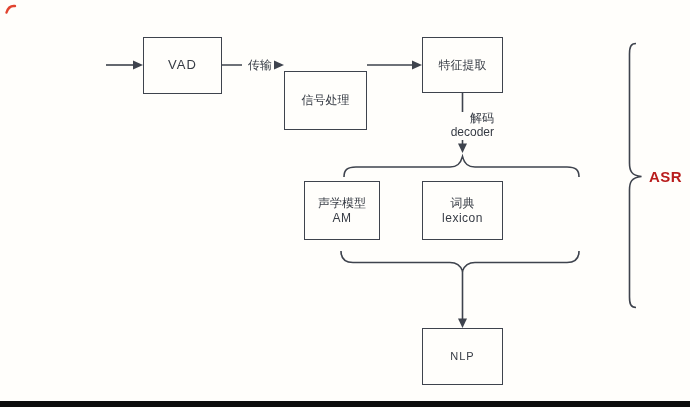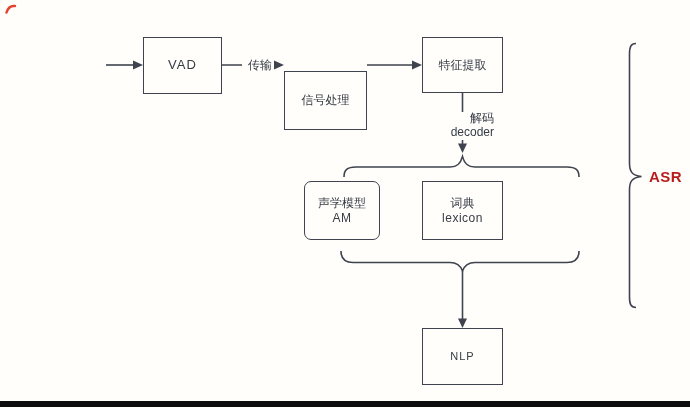--- a/index.html
+++ b/index.html
@@ -99,21 +99,21 @@
   </div>
 
   <div class="node" style="left:284px;top:35px;width:83px;height:59px;margin-top:36px;">
     <span>信号处理</span>
   </div>
 
   <div class="node" style="left:422px;top:37px;width:81px;height:56px;">
     <span>特征提取</span>
   </div>
 
-  <div class="node" style="left:304px;top:181px;width:76px;height:59px;border-radius:7px;">
+  <div class="node" style="left:304px;top:181px;width:76px;height:59px;">
     <span>声学模型</span>
     <span class="latin">AM</span>
   </div>
 
   <div class="node" style="left:422px;top:181px;width:81px;height:59px;">
     <span>词典</span>
     <span class="latin">lexicon</span>
   </div>
 
 

